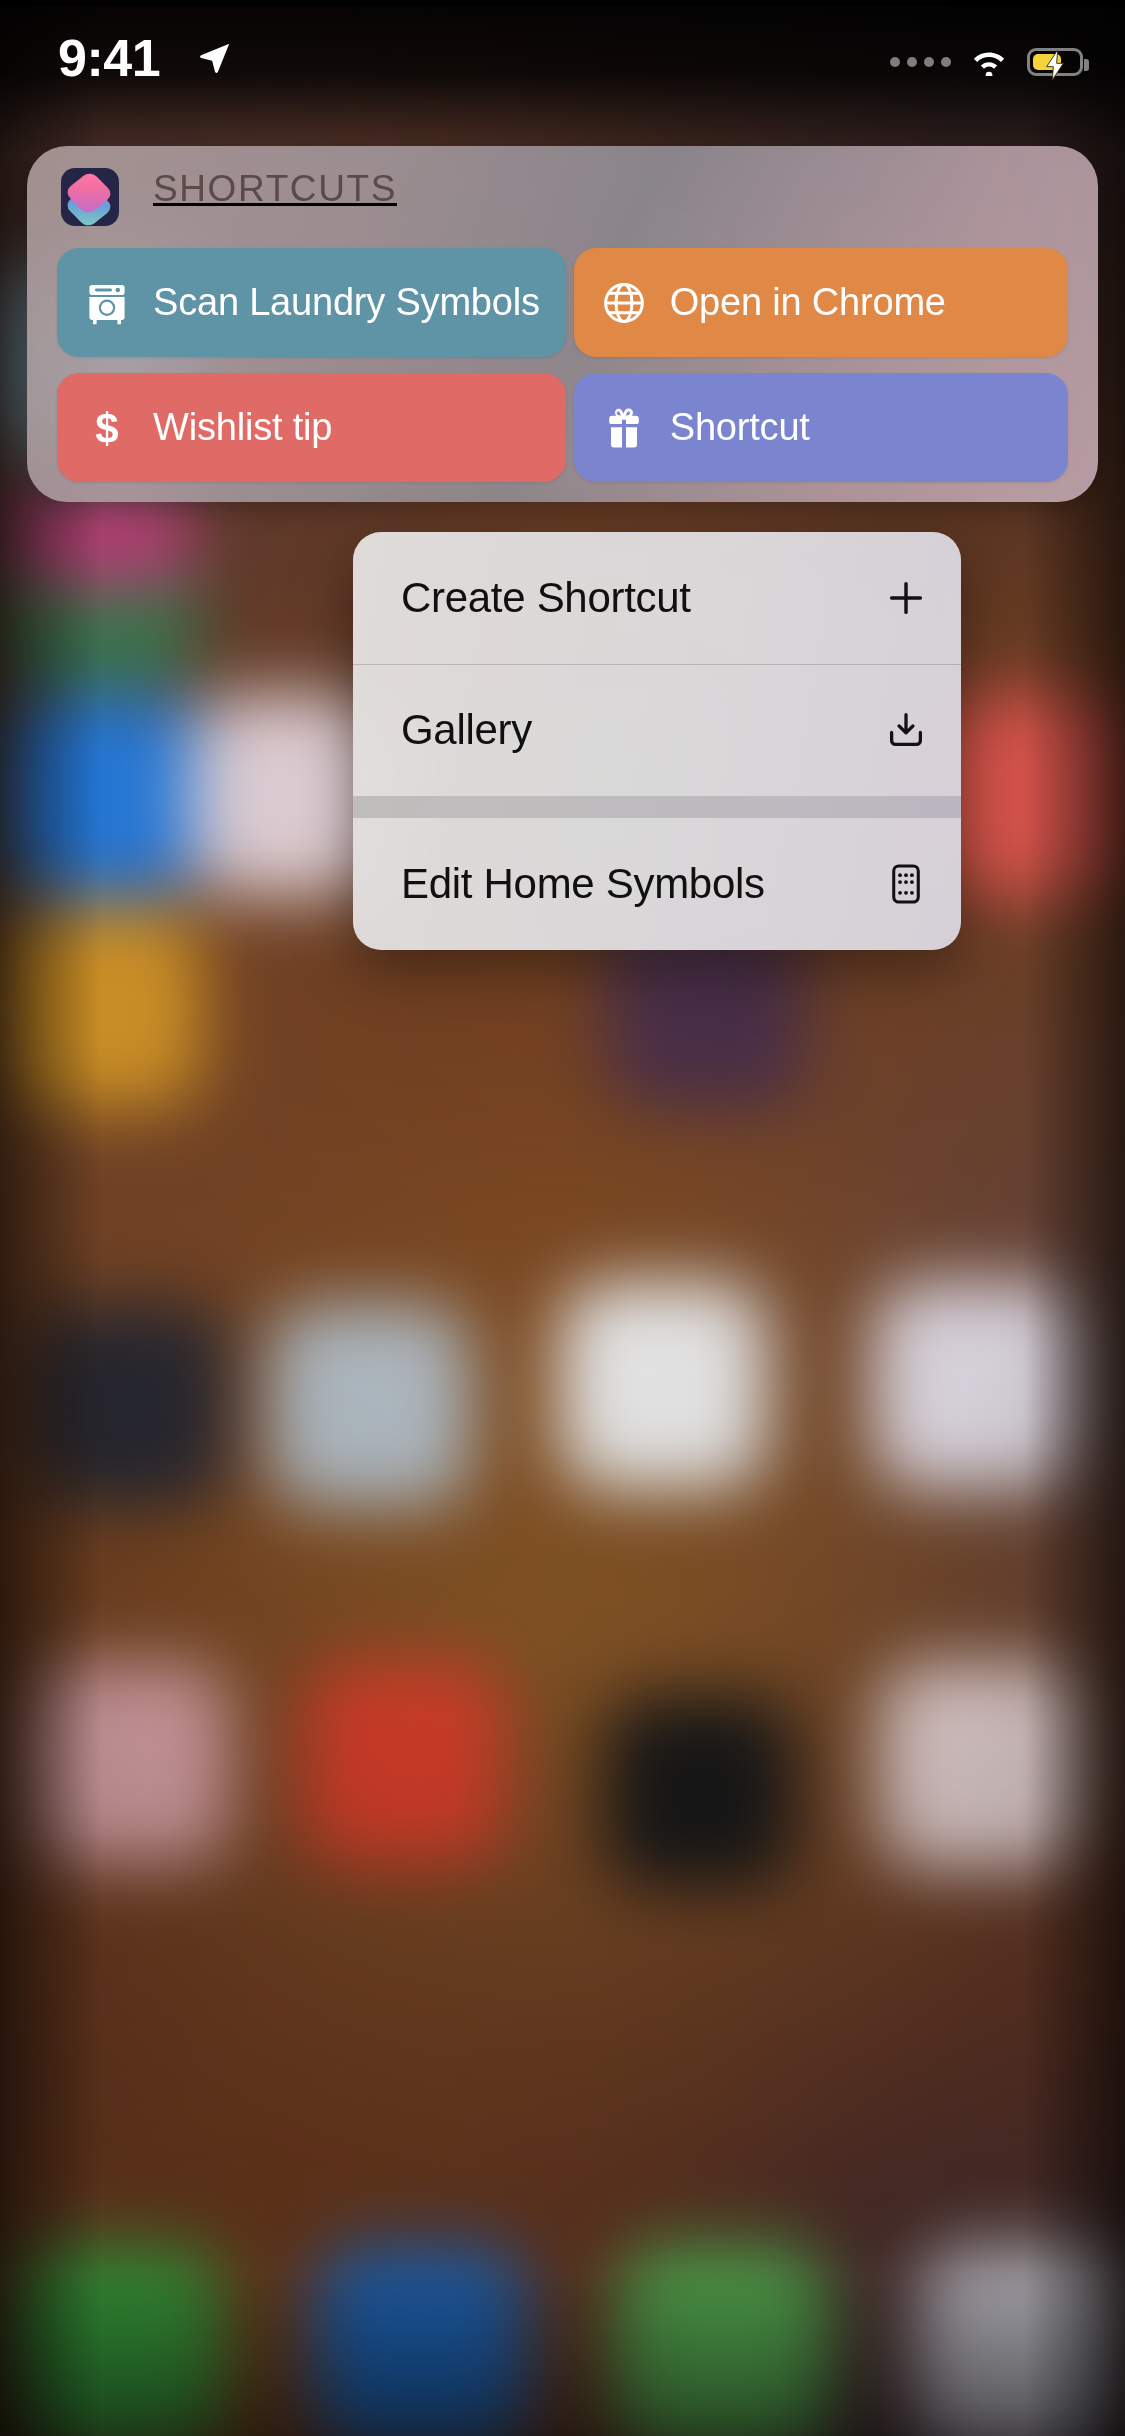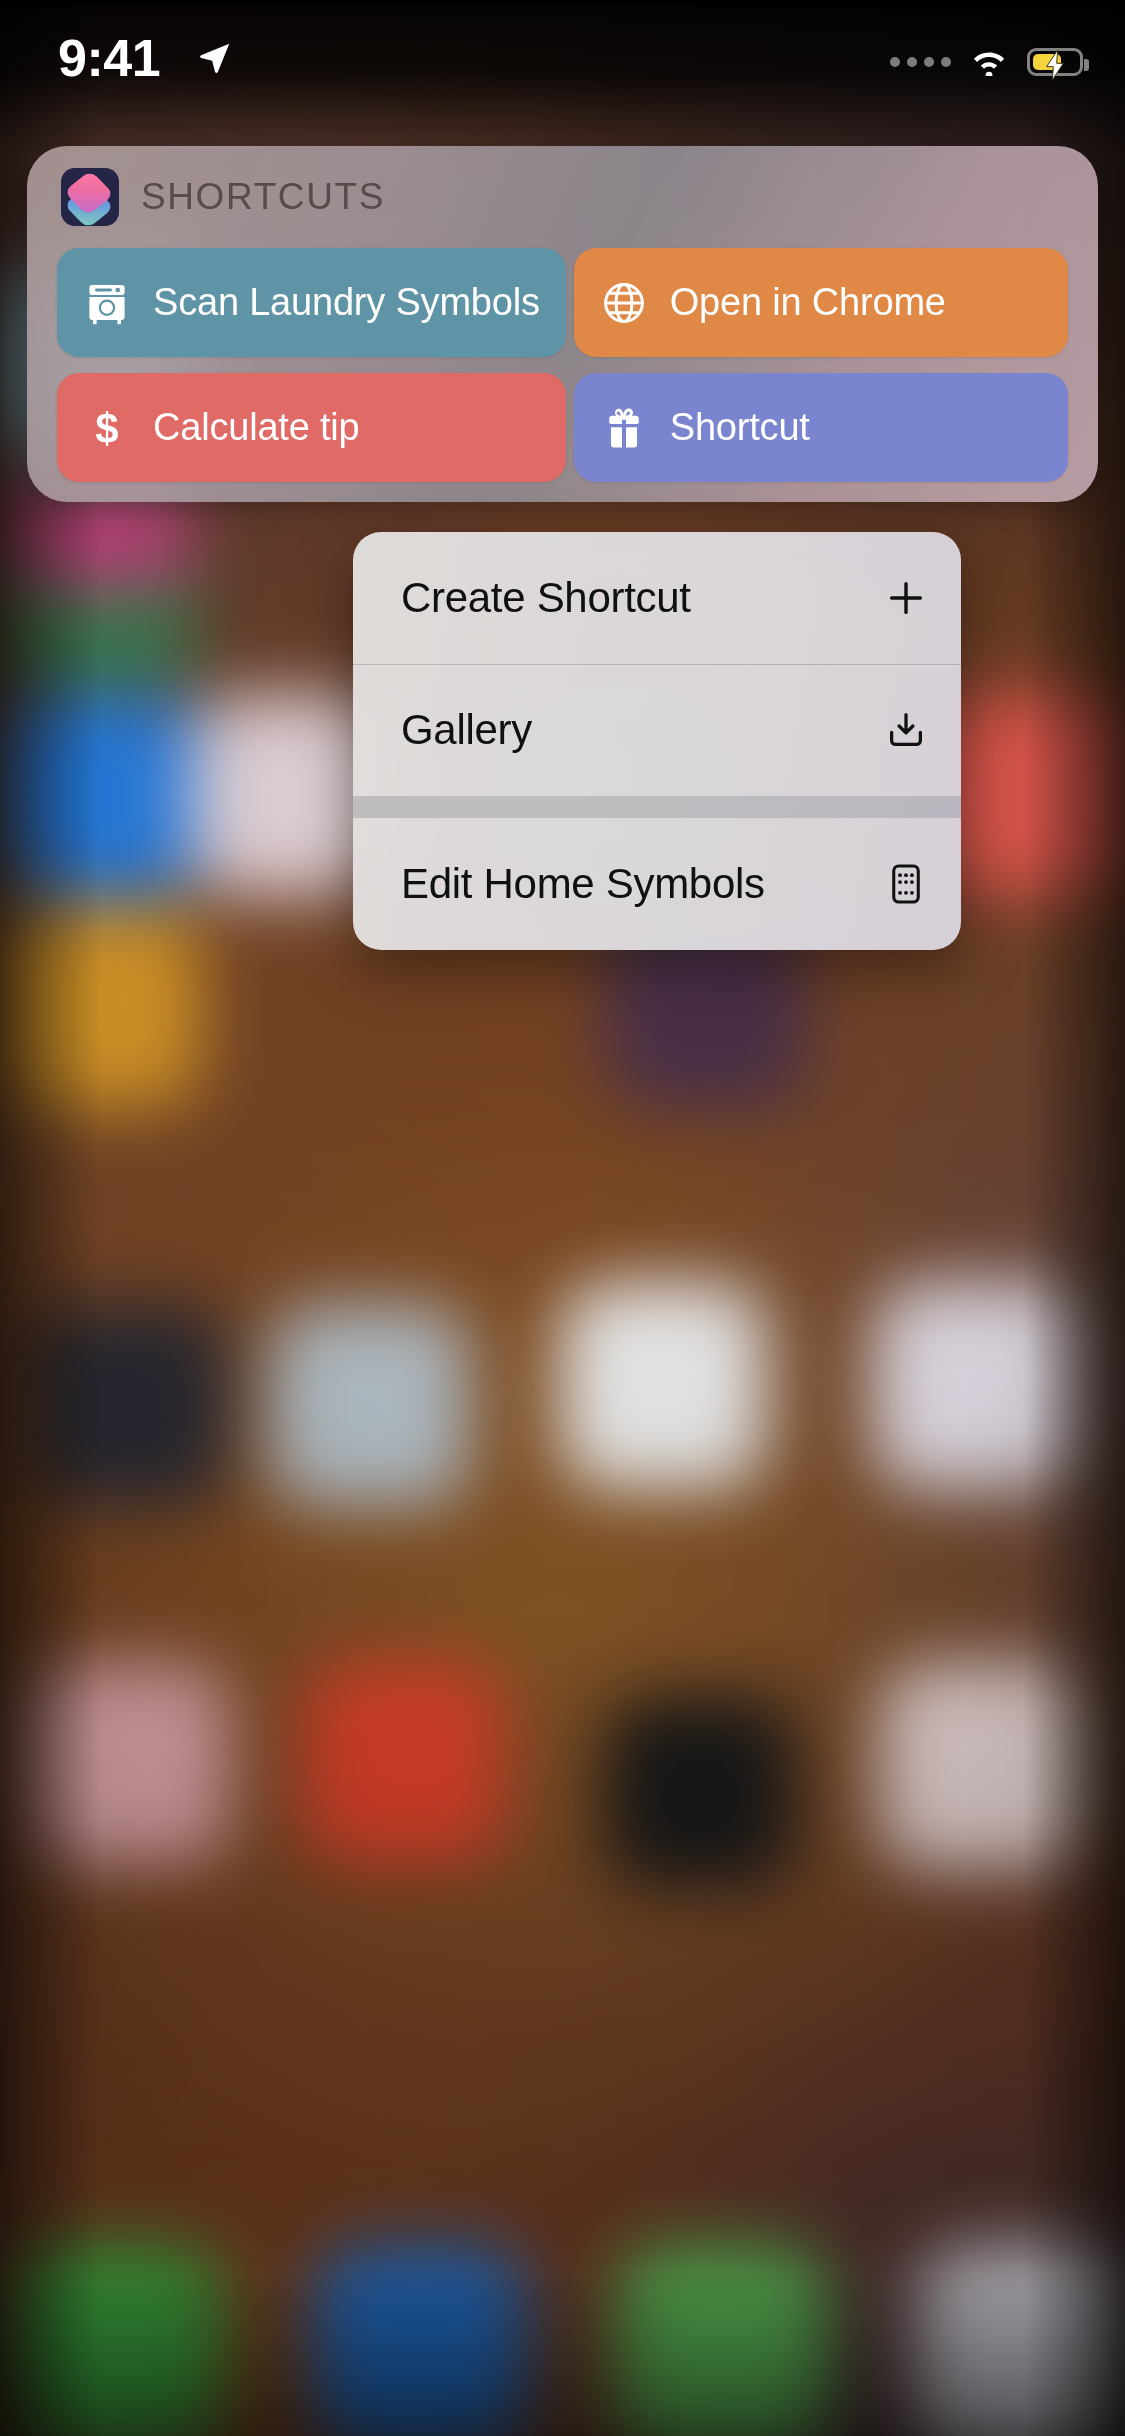--- a/index.html
+++ b/index.html
@@ -83,21 +83,21 @@
       linear-gradient(115deg, rgba(178,160,160,0.88) 0%, rgba(168,156,162,0.86) 28%,
                       rgba(150,148,156,0.86) 52%, rgba(186,162,170,0.88) 78%,
                       rgba(196,170,178,0.9) 100%);
     backdrop-filter: blur(28px);
     box-shadow: 0 6px 26px rgba(0,0,0,0.28);
     overflow:hidden;
     z-index:20;
   }
   #widget-header {
     position:absolute; left:34px; top:22px;
-    display:flex; align-items:center; gap:22px;
+    display:flex; gap:34px;text-decoration:underline;
   }
   .app-icon {
     width:58px; height:58px; border-radius:14px;
     background:#252547;
     position:relative; overflow:hidden;
     flex:0 0 auto;
   }
   .diamond {
     position:absolute; width:34px; height:34px; border-radius:9px;
   }
@@ -297,21 +297,21 @@
         </span>
         <span class="sc-label">Open in Chrome</span>
       </div>
 
       <div class="sc-btn" style="background:#e06a66;">
         <span class="sc-icon">
           <svg viewBox="0 0 24 24" width="48" height="48">
             <text x="12" y="19.5" text-anchor="middle" font-family="Liberation Sans, sans-serif" font-size="21" font-weight="700" fill="#ffffff">$</text>
           </svg>
         </span>
-        <span class="sc-label">Calculate tip</span>
+        <span class="sc-label">Wishlist tip</span>
       </div>
 
       <div class="sc-btn" style="background:#7b85cf;">
         <span class="sc-icon">
           <svg viewBox="0 0 24 24" width="48" height="48" fill="#ffffff">
             <path d="M9.1 2.2c1.4 0 2.3 1.3 2.6 2.8.3-1.5 1.2-2.8 2.6-2.8 1.3 0 2.2 1 2.2 2.1 0 .6-.2 1.1-.6 1.6h1.9A1.6 1.6 0 0 1 19.4 7.5v1.6a.9.9 0 0 1-.9.9H13V7.9h-2v2.1H5.5a.9.9 0 0 1-.9-.9V7.5a1.6 1.6 0 0 1 1.6-1.6h1.9a2.4 2.4 0 0 1-.6-1.6c0-1.1.9-2.1 2.2-2.1zm0 1.6c-.4 0-.7.3-.7.7 0 .6.7 1.2 2 1.4-.2-1.2-.7-2.1-1.3-2.1zm5.2 0c-.6 0-1.1.9-1.3 2.1 1.3-.2 2-.8 2-1.4 0-.4-.3-.7-.7-.7z"></path>
             <path d="M5.5 11.6H11v10.2H7a1.5 1.5 0 0 1-1.5-1.5v-8.7zM13 11.6h5.5v8.7a1.5 1.5 0 0 1-1.5 1.5h-4V11.6z"></path>
           </svg>
         </span>
         <span class="sc-label">Shortcut</span>

